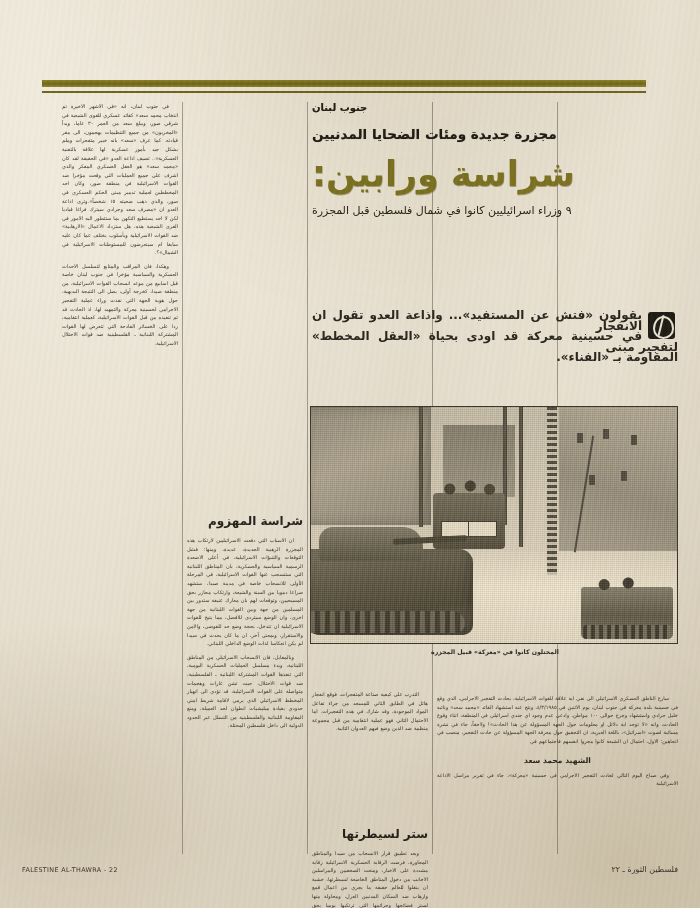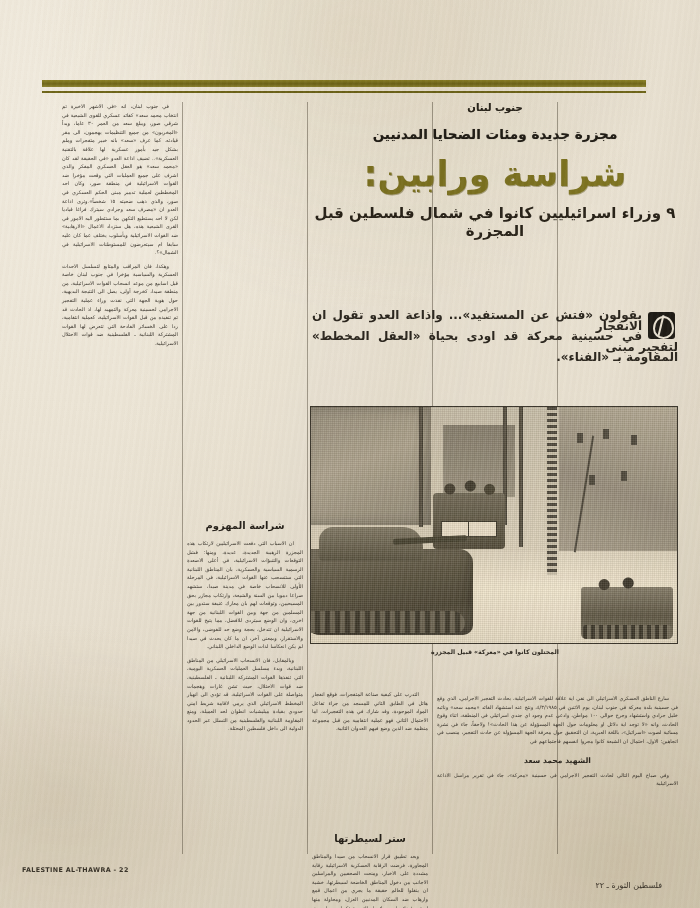--- a/index.html
+++ b/index.html
@@ -102,43 +102,42 @@
     font-size: 5.1px;
     line-height: 8.6px;
     text-align: justify;
     color: #37322a;
     letter-spacing: 0.1px;
     word-spacing: 0.4px;
   }
   .body-text p { margin: 0 0 5px 0; text-indent: 9px; }
 
   .sec-head {
-    font-size: 10px;
-    font-weight: bold;
-    text-align: center;
-    margin: 23px 0 8px 0;
+    font-size: 12px;
+    font-weight: bold;
+    margin: 17px 0 8px 0;
     color: #241f18;
     letter-spacing: 0.2px;
   }
   .byline {
     font-size: 7.6px;
     font-weight: bold;
     text-align: center;
     margin: 10px 0 6px 0;
     color: #2a251d;
   }
 
   
   .headline-block {
     position: absolute;
     right: 0px;
     top: 44px;
     width: 366px;
     z-index: 12;
-    text-align: center;
+    text-align: left;
     background: transparent;
   }
   .kicker {
     font-size: 10px;
     font-weight: bold;
     color: #262118;
     letter-spacing: 0.3px;
     margin-bottom: 13px;
     text-shadow: 0 0 0.6px rgba(40,34,24,0.6);
   }
@@ -153,22 +152,22 @@
   .mainhead {
     font-size: 35px;
     font-weight: bold;
     line-height: 1.06;
     color: #7d7320;
     letter-spacing: -0.5px;
     text-shadow: 0.6px 0.6px 0 rgba(90,82,22,0.45);
   }
   .mainhead .l2 { display: block; }
   .deckline {
-    font-size: 15px;
-    font-weight: bold;
+    font-size: 11px;
+    font-weight: normal;
     color: #272117;
     margin-top: 11px;
     letter-spacing: 0.1px;
   }
 
   
   .lead-wrap {
     position: absolute;
     right: 0px;
     top: 252px;
@@ -372,31 +371,30 @@
     left: 22px;
     right: 22px;
     top: 866px;
     height: 16px;
     z-index: 12;
   }
   .footer-en {
     position: absolute;
     left: 0; top: 0;
     font-size: 6.4px;
-    font-weight: bold;
+    font-weight: normal;
     letter-spacing: 0.35px;
     color: #3a342a;
     direction: ltr;
   }
   .footer-ar {
     position: absolute;
-    right: 16px; top: -1px;
+    right: 0; top: -1px;
     font-size: 8px;
     color: #3a342a;
-    margin-top: 16px;
   }
 </style>
 </head>
 <body>
 
 <div class="page">
 
   <div class="sheet">
 
     <div class="top-rule"></div>

